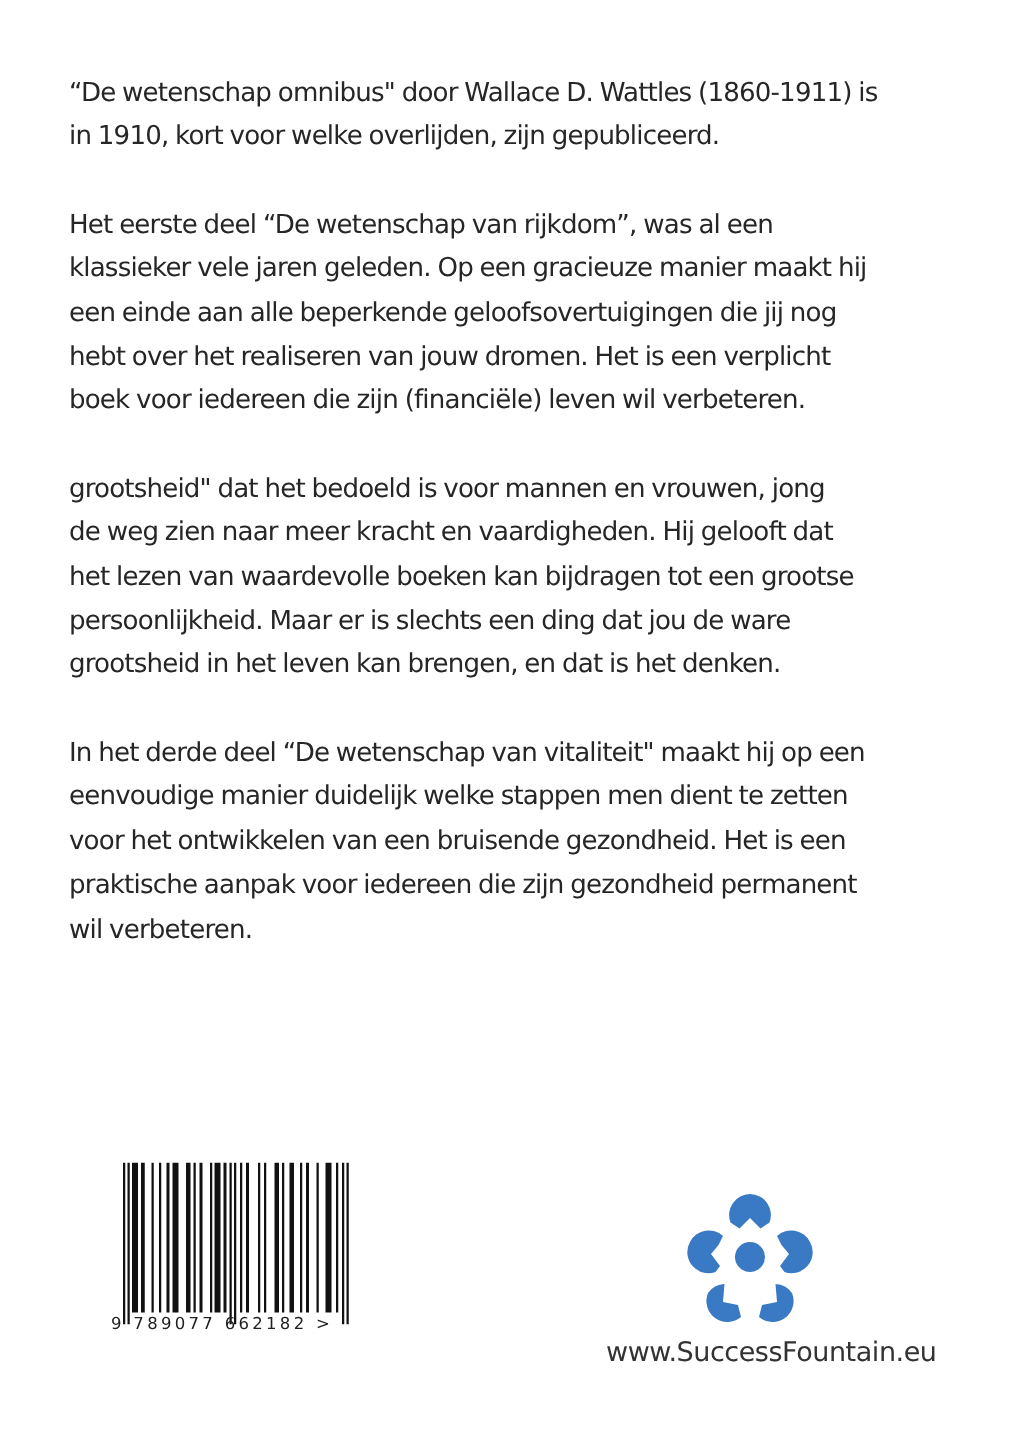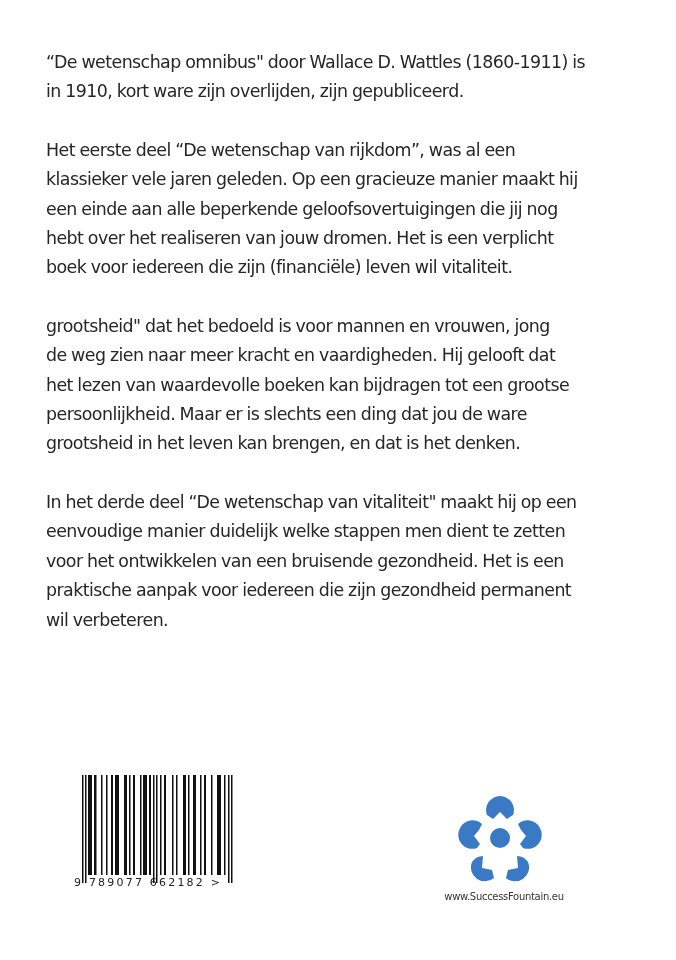--- a/index.html
+++ b/index.html
@@ -22,38 +22,38 @@
     }
     .barcode-bars { position: absolute; left: 6px; top: 0; width: 160px; height: 108px; }
     .barcode-digits {
       position: absolute; left: 0; top: 101px; font-family: "DejaVu Sans", sans-serif;
       font-size: 11px; color: #222; letter-spacing: 2.2px; white-space: nowrap;
       background: transparent;
     }
     .logo { position: absolute; left: 450px; top: 790px; width: 100px; height: 95px; }
     .site {
       position: absolute; left: 404px; top: 891px; width: 200px;
-      font-size: 10px; color: #333; letter-spacing: -0.3px; text-align: center;
+      font-size: 18px; color: #333; letter-spacing: -0.3px; text-align: center;
       font-family: "DejaVu Sans", sans-serif;
     }
   </style>
 </head>
 <body>
 
 <div class="content">
   <p class="para">
     <span class="line">“De wetenschap omnibus" door Wallace D. Wattles (1860-1911) is</span>
-    <span class="line">in 1910, kort ware zijn overlijden, zijn gepubliceerd.</span>
+    <span class="line">in 1910, kort voor welke overlijden, zijn gepubliceerd.</span>
   </p>
   <p class="para">
     <span class="line">Het eerste deel “De wetenschap van rijkdom”, was al een</span>
     <span class="line">klassieker vele jaren geleden. Op een gracieuze manier maakt hij</span>
     <span class="line">een einde aan alle beperkende geloofsovertuigingen die jij nog</span>
     <span class="line">hebt over het realiseren van jouw dromen. Het is een verplicht</span>
-    <span class="line">boek voor iedereen die zijn (financiële) leven wil vitaliteit.</span>
+    <span class="line">boek voor iedereen die zijn (financiële) leven wil verbeteren.</span>
   </p>
   <p class="para">
     <span class="line">grootsheid" dat het bedoeld is voor mannen en vrouwen, jong</span>
     <span class="line">de weg zien naar meer kracht en vaardigheden. Hij gelooft dat</span>
     <span class="line">het lezen van waardevolle boeken kan bijdragen tot een grootse</span>
     <span class="line">persoonlijkheid. Maar er is slechts een ding dat jou de ware</span>
     <span class="line">grootsheid in het leven kan brengen, en dat is het denken.</span>
   </p>
   <p class="para">
     <span class="line">In het derde deel “De wetenschap van vitaliteit" maakt hij op een</span>

